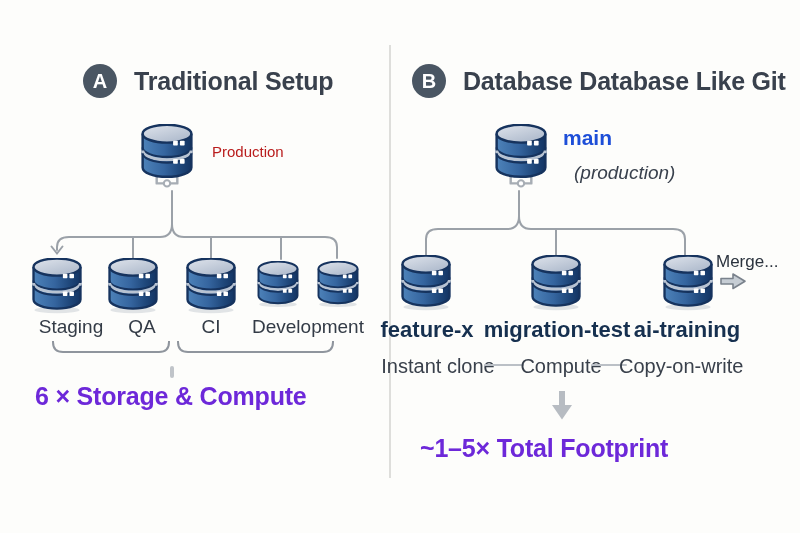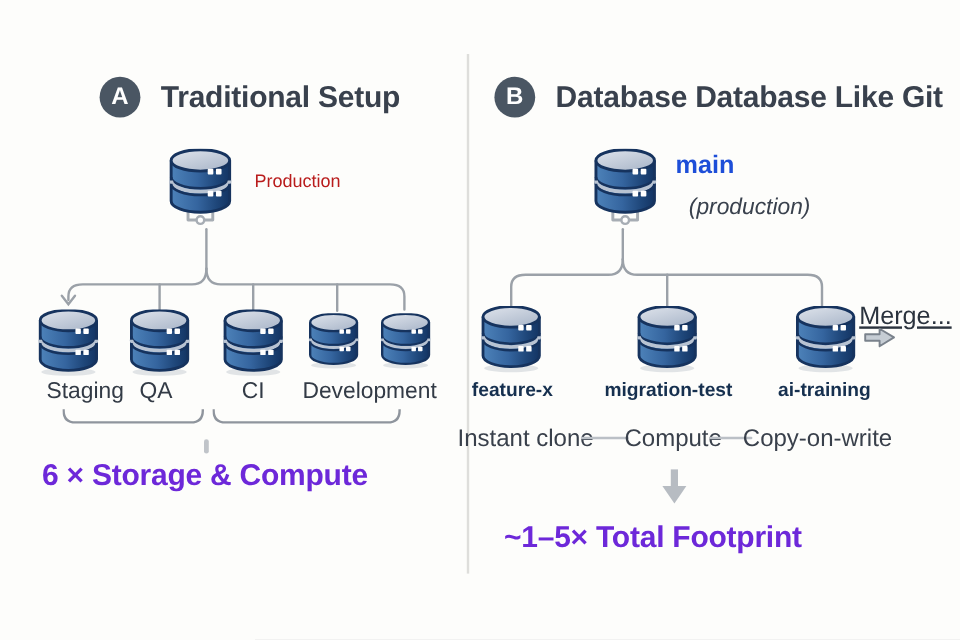--- a/index.html
+++ b/index.html
@@ -15,25 +15,25 @@
     width:34px;height:34px;border-radius:50%;background:#4A5663;
     color:#FFFFFF;font-size:20px;font-weight:bold;
     display:flex;align-items:center;justify-content:center;
   }
   .ptitle{font-size:25px;font-weight:600;color:#39414D;letter-spacing:-0.2px;white-space:nowrap;}
   .dbicon svg{display:block;width:100%;height:100%;}
   .rootlabel{font-size:15px;color:#b91c1c;white-space:nowrap;}
   .mainname{font-size:21px;font-weight:bold;color:#1d4ed8;white-space:nowrap;}
   .mainsub{font-size:19px;font-style:italic;color:#39414D;white-space:nowrap;}
   .dblabel{font-size:19px;color:#333B46;text-align:center;white-space:nowrap;}
-  .branchname{font-size:16px;font-weight:600;color:#16304F;text-align:center;white-space:nowrap;}
+  .branchname{font-size:22px;font-weight:600;color:#16304F;text-align:center;white-space:nowrap;}
   .feature{font-size:20px;color:#39404B;text-align:center;white-space:nowrap;}
   .sepline{height:2px;background:#BBC0C6;border-radius:1px;}
   .summary{font-size:25px;font-weight:bold;color:#6d28d9;white-space:nowrap;letter-spacing:-0.2px;}
-  .mergetext{font-size:21px;color:#2B333E;white-space:nowrap;text-decoration:underline;}
+  .mergetext{font-size:17px;color:#2B333E;white-space:nowrap;}
   .tick{width:4px;height:12px;background:#C0C4C9;border-radius:2px;}
   .tree path{stroke:#9BA1A8;stroke-width:2;fill:none;stroke-linecap:round;}
   .brace path{stroke:#8F959D;stroke-width:2;fill:none;stroke-linecap:round;}
 </style>
 </head>
 <body>
 
 <svg width="0" height="0" style="position:absolute" aria-hidden="true">
   <defs>
     <linearGradient id="dbBody" x1="0" y1="0" x2="1" y2="0">
@@ -161,21 +161,21 @@
           <g fill="#FFFFFF">
             <rect x="38.5" y="17.5" width="5" height="5" rx="0.8"></rect>
             <rect x="45.8" y="17.5" width="5" height="5" rx="0.8"></rect>
             <rect x="38.5" y="37" width="5" height="5" rx="0.8"></rect>
             <rect x="45.8" y="37" width="5" height="5" rx="0.8"></rect>
           </g>
         </svg>
       </div>
 
     <div class="abs dblabel" style="left:21px;top:316px;width:100px;">Staging</div>
-    <div class="abs dblabel" style="left:80px;top:316px;width:100px;">QA</div>
+    <div class="abs dblabel" style="left:92px;top:316px;width:100px;">QA</div>
     <div class="abs dblabel" style="left:161px;top:316px;width:100px;">CI</div>
     <div class="abs dblabel" style="left:238px;top:316px;width:140px;">Development</div>
 
     <svg class="abs brace" style="left:52px;top:341px;" width="119" height="13" viewBox="0 0 119 13">
       <path d="M1 0 V1 Q1 11 11 11 H107 Q117 11 117 1 V0"></path>
     </svg>
     <svg class="abs brace" style="left:177px;top:341px;" width="158" height="13" viewBox="0 0 158 13">
       <path d="M1 0 V1 Q1 11 11 11 H146 Q156 11 156 1 V0"></path>
     </svg>
 

